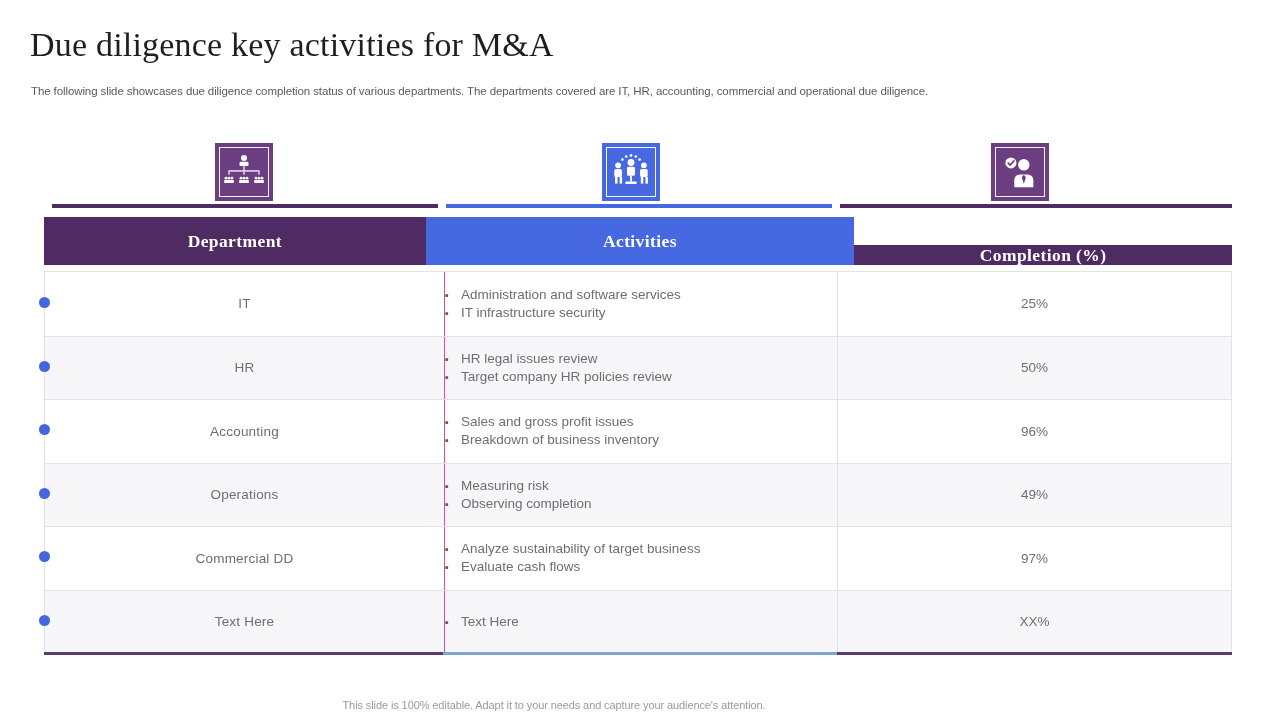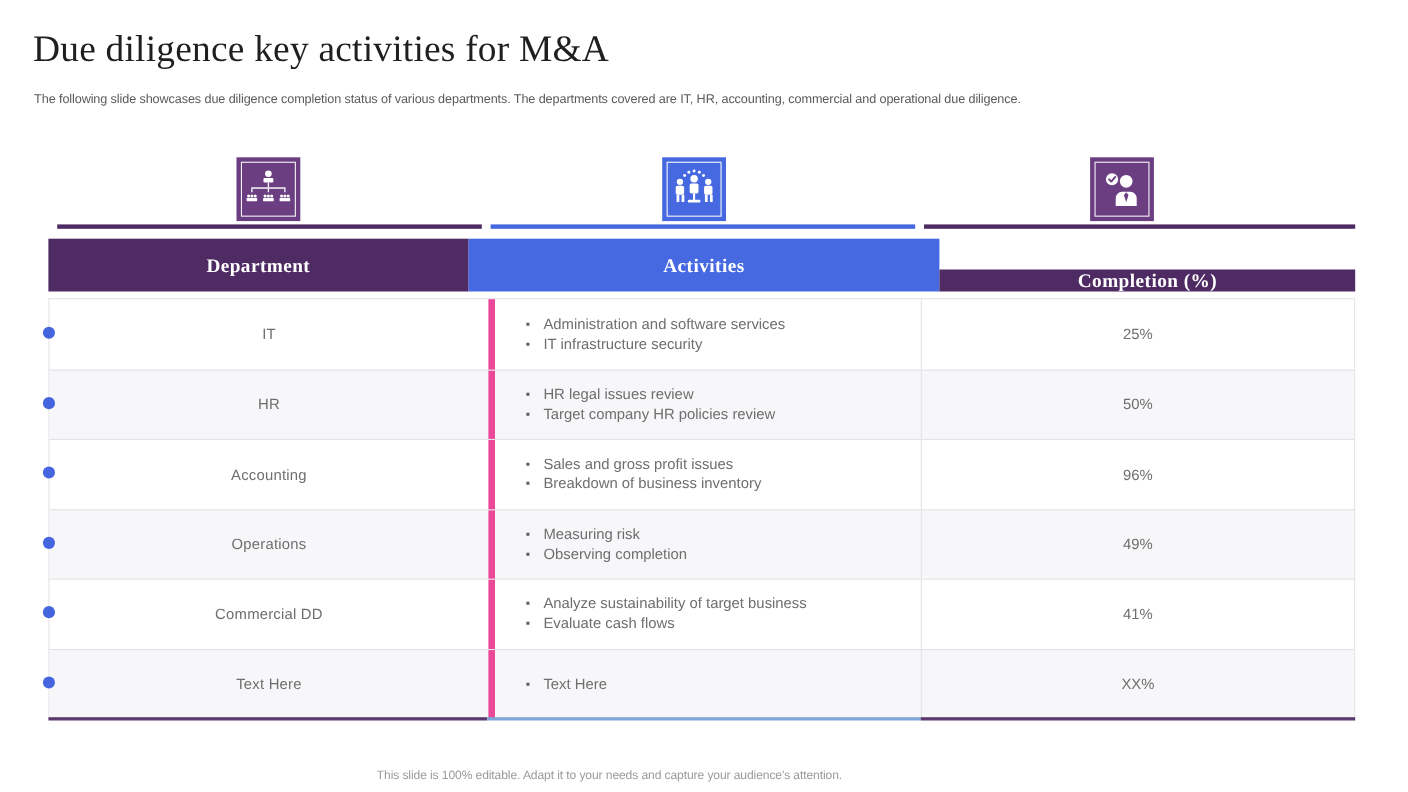--- a/index.html
+++ b/index.html
@@ -34,22 +34,22 @@
   .th.c3{width:395px;background:#4F2B63;margin-top:28px;}
 
   
   .tbody{position:absolute;left:44px;top:271px;width:1188px;box-sizing:border-box;
          border:1px solid #E3E3E7;border-bottom:none;background:#fff;}
   .trow{display:flex;height:63.5px;box-sizing:border-box;}
   .trow + .trow{border-top:1px solid #E3E3E7;}
   .trow:nth-child(even){background:#F7F7F9;}
   .td{box-sizing:border-box;color:#6E6E6E;font-size:13.5px;}
   .td.dept{width:399px;display:flex;align-items:center;justify-content:center;letter-spacing:.2px;}
-  .td.acts{width:394px;border-left:6px solid #ec4899;border-right:1px solid #E3E3E7;
-           display:flex;flex-direction:column;justify-content:center;padding-left:28px;}
+  .td.acts{width:394px;border-left:1px solid #ec4899;border-right:1px solid #E3E3E7;
+           display:flex;flex-direction:column;justify-content:center;}
   .td.comp{width:393px;display:flex;align-items:center;justify-content:center;}
   .act-item{position:relative;padding-left:16px;line-height:18px;}
   .act-item::before{content:"▪";position:absolute;left:0;top:0;color:#5c5c5c;font-size:11px;line-height:18px;}
 
   
   .bottom-bar{position:absolute;left:44px;top:652px;width:1188px;height:2.5px;display:flex;}
   .bb1{width:399px;background:#5C3A6E;}
   .bb2{width:394px;background:#7FA6D6;}
   .bb3{width:395px;background:#5C3A6E;}
 
@@ -189,21 +189,21 @@
       </div>
       <div class="td comp">49%</div>
     </div>
 
     <div class="trow">
       <div class="td dept">Commercial DD</div>
       <div class="td acts">
         <div class="act-item">Analyze sustainability of target business</div>
         <div class="act-item">Evaluate cash flows</div>
       </div>
-      <div class="td comp">41%</div>
+      <div class="td comp">97%</div>
     </div>
 
     <div class="trow">
       <div class="td dept">Text Here</div>
       <div class="td acts">
         <div class="act-item">Text Here</div>
       </div>
       <div class="td comp">XX%</div>
     </div>
 

